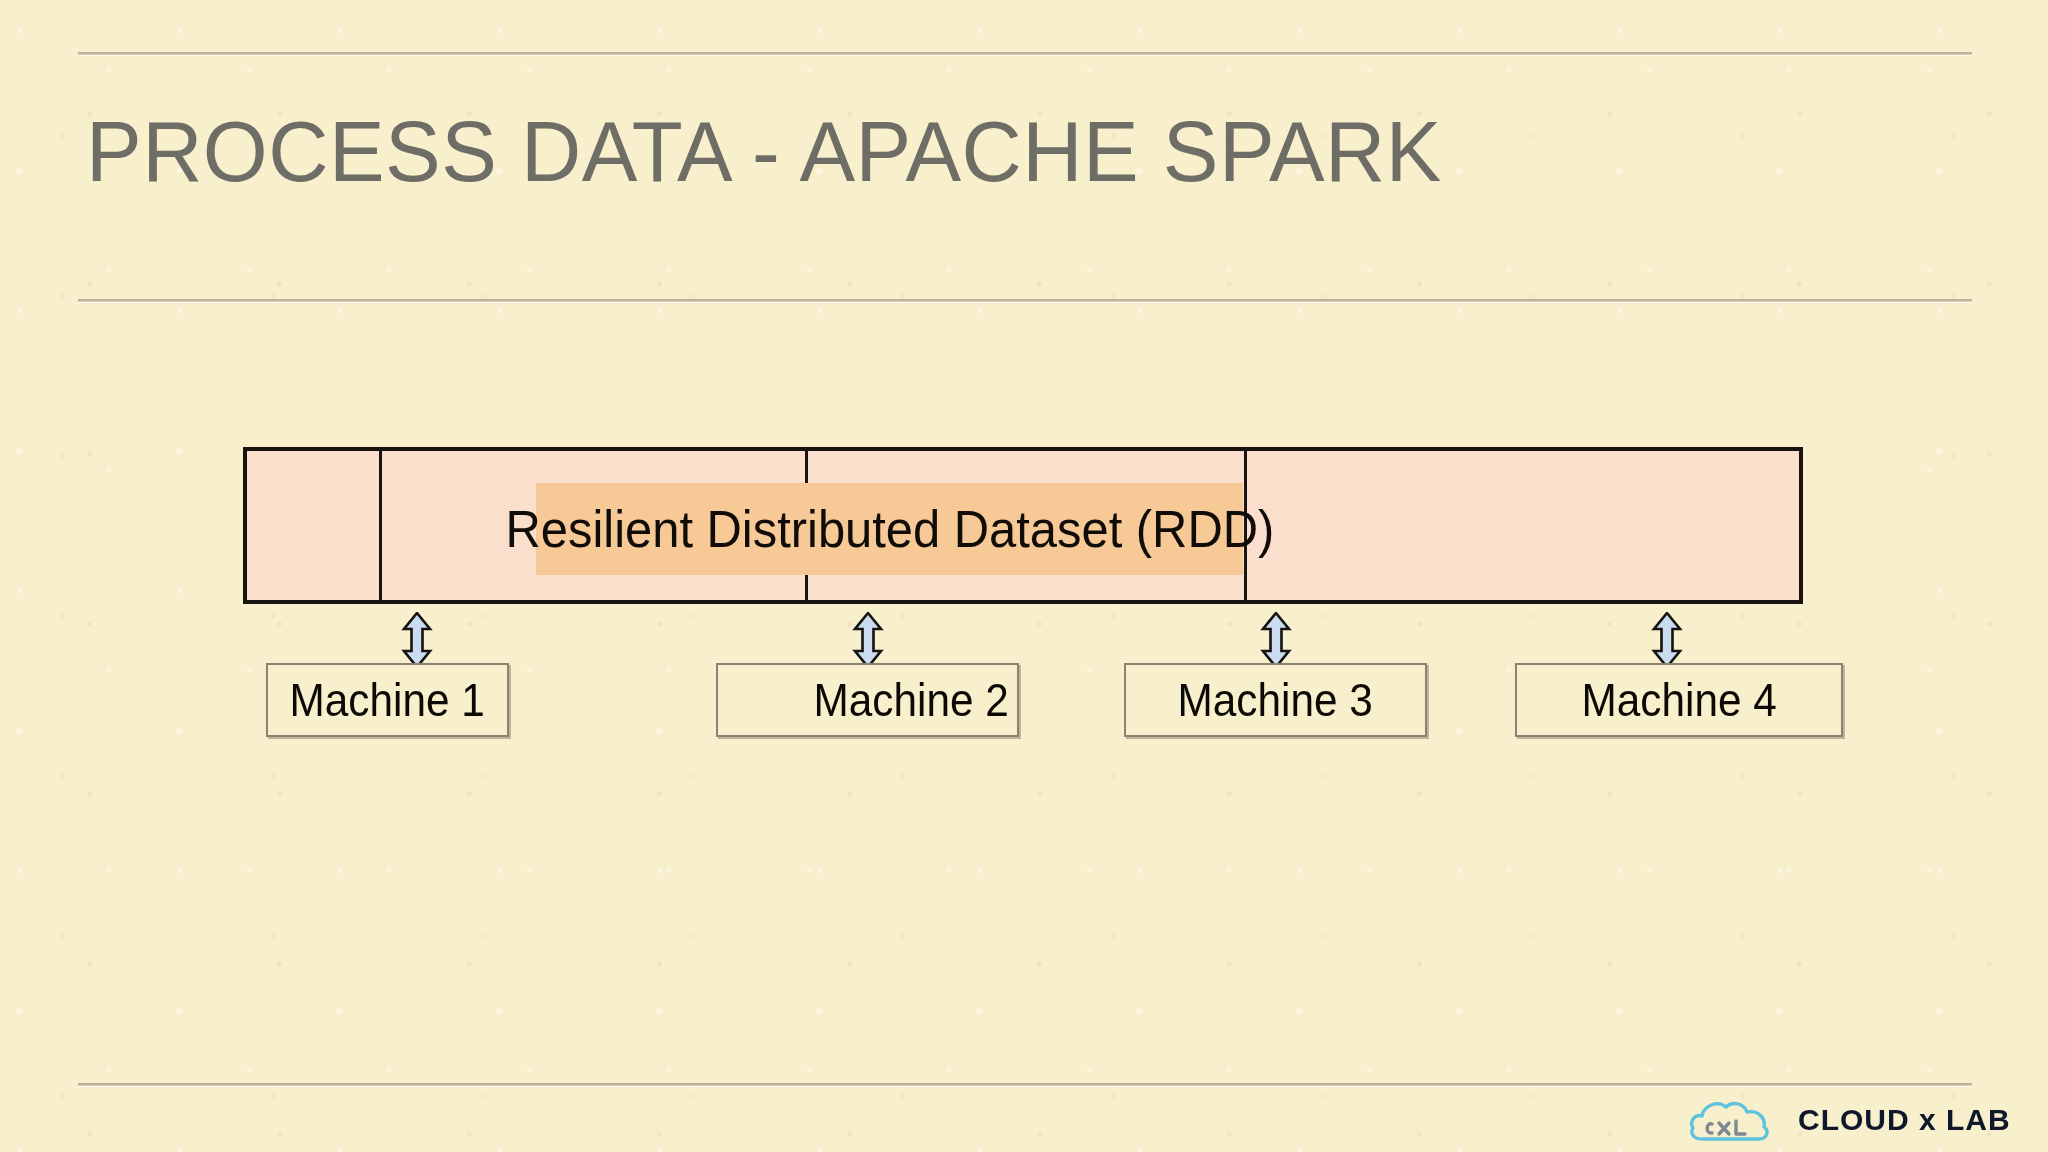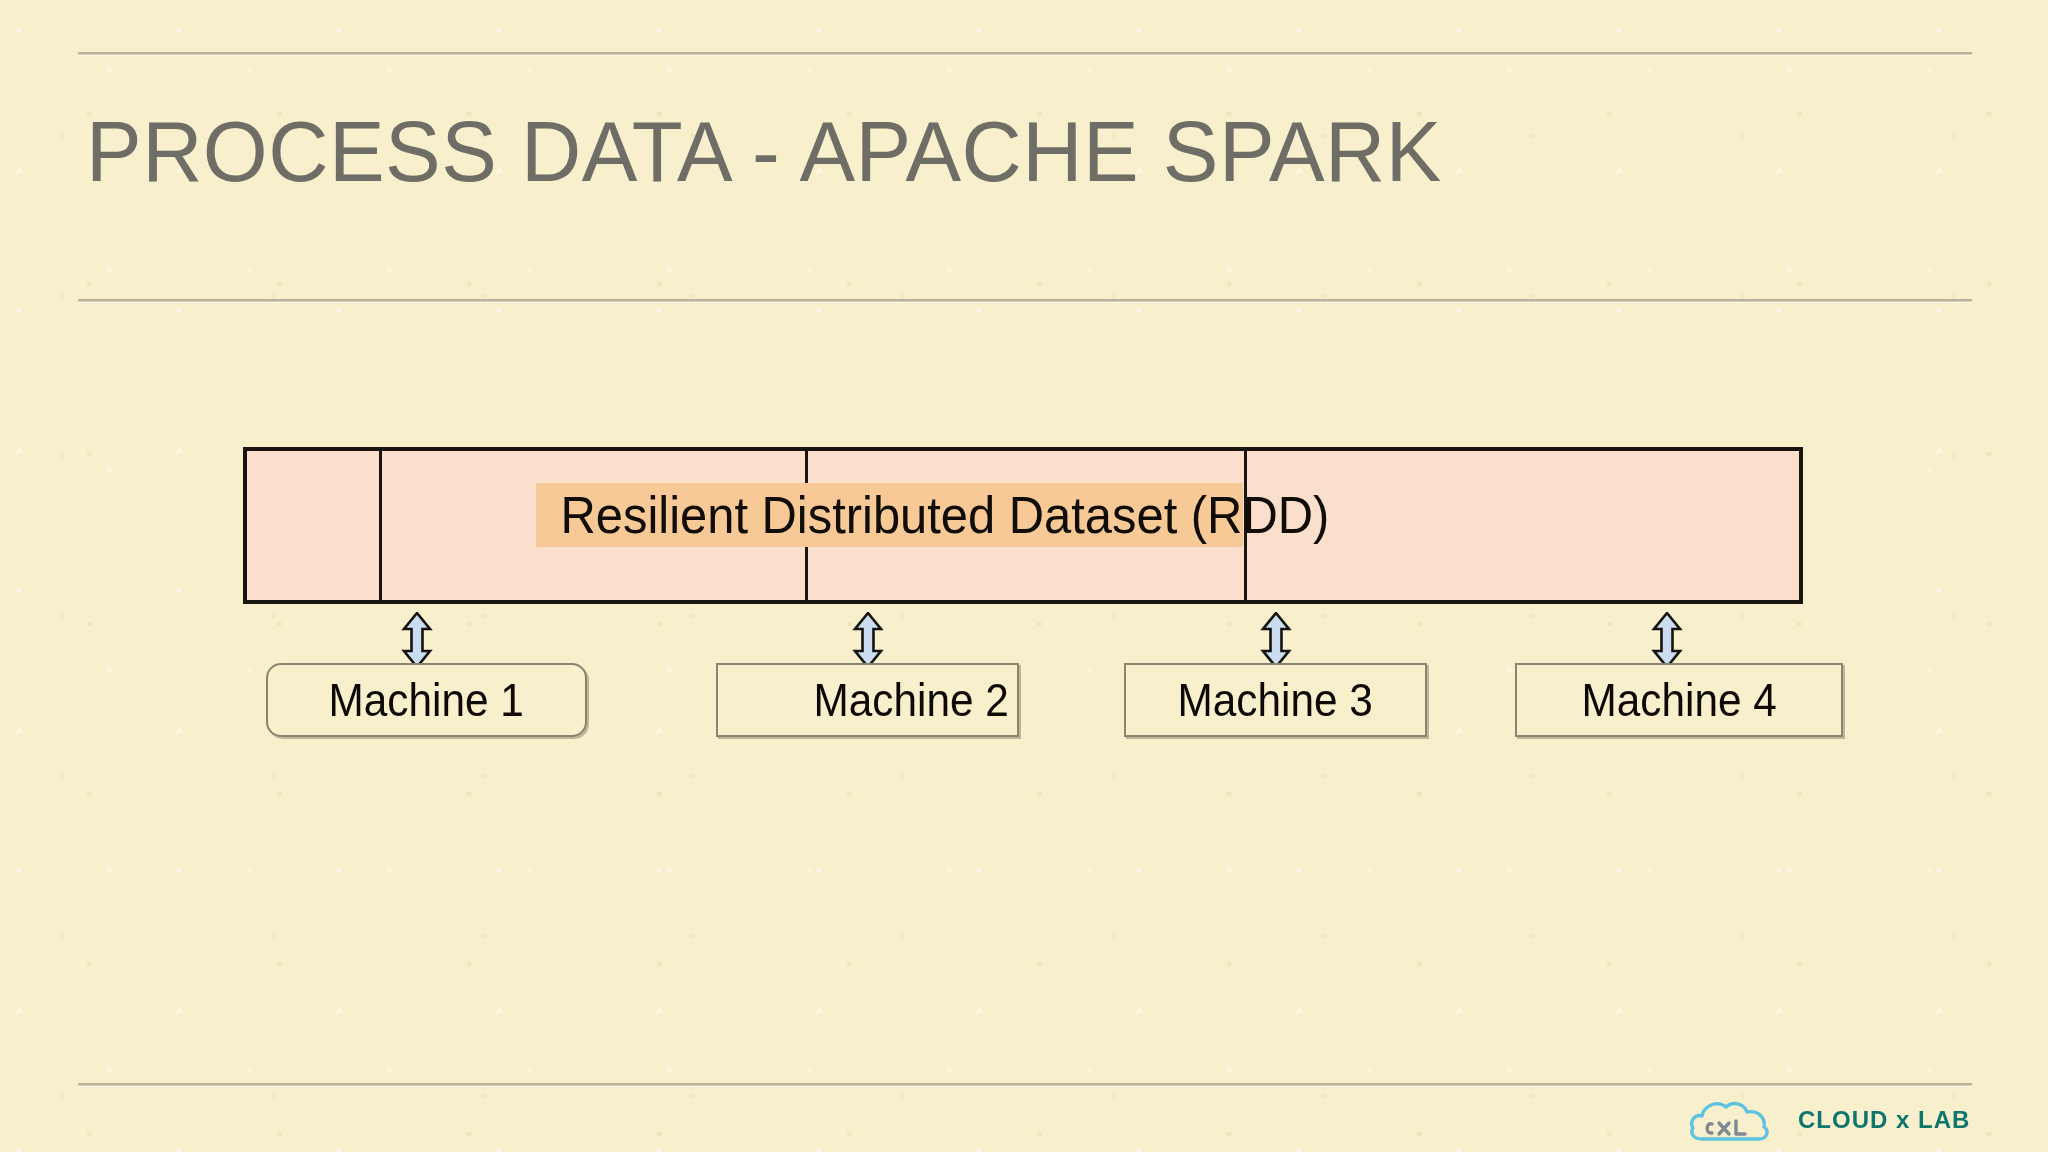--- a/index.html
+++ b/index.html
@@ -73,24 +73,25 @@
   .rdd-divider {
     position: absolute;
     top: 0;
     bottom: 0;
     width: 3px;
     background: #1a1410;
   }
   #rdd-band {
     position: absolute;
     top: 36px;
-    height: 64px;
+    height: 92px;
     background: #f6c996;
     display: flex;
     align-items: center;
+    justify-content: center;
   }
   #rdd-band-label {
     font-size: 52px;
     color: #100c08;
     font-weight: 400;
     white-space: nowrap;
     font-stretch: semi-condensed;
     transform: scaleX(0.94);
   }
 
@@ -125,24 +126,24 @@
   #footer-logo {
     position: absolute;
     left: 1688px;
     top: 1094px;
     display: flex;
     align-items: center;
     gap: 14px;
   }
   #logo-mark { width: 96px; height: 52px; display: block; }
   #logo-text {
-    font-size: 24px;
+    font-size: 30px;
     font-weight: 700;
     letter-spacing: 1px;
-    color: #0f766e;
+    color: #0f172a;
     white-space: nowrap;
   }
 </style>
 </head>
 <body>
 
 <div id="slide">
 
   <div class="rule" id="rule-top"></div>
 
@@ -177,21 +178,21 @@
     <svg viewBox="0 0 34 56" width="34" height="56" aria-hidden="true">
       <polygon points="17,1 30,17 22.5,17 22.5,39 30,39 17,55 4,39 11.5,39 11.5,17 4,17" fill="#c9dcf2" stroke="#16120d" stroke-width="2.6" stroke-linejoin="miter"></polygon>
     </svg>
   </div>
   <div class="arrow-updown" style="left:1650px; top:612px;">
     <svg viewBox="0 0 34 56" width="34" height="56" aria-hidden="true">
       <polygon points="17,1 30,17 22.5,17 22.5,39 30,39 17,55 4,39 11.5,39 11.5,17 4,17" fill="#c9dcf2" stroke="#16120d" stroke-width="2.6" stroke-linejoin="miter"></polygon>
     </svg>
   </div>
 
-  <div class="machine-box" style="left:266px; top:663px; width:321px;border-radius:15px;">
+  <div class="machine-box" style="left:266px; top:663px; width:243px;">
     <span class="machine-label">Machine 1</span>
   </div>
   <div class="machine-box" style="left:716px; top:663px; width:303px;justify-content:flex-end;">
     <span class="machine-label">Machine 2</span>
   </div>
   <div class="machine-box" style="left:1124px; top:663px; width:303px;text-align:center;">
     <span class="machine-label">Machine 3</span>
   </div>
   <div class="machine-box" style="left:1515px; top:663px; width:328px;">
     <span class="machine-label">Machine 4</span>

